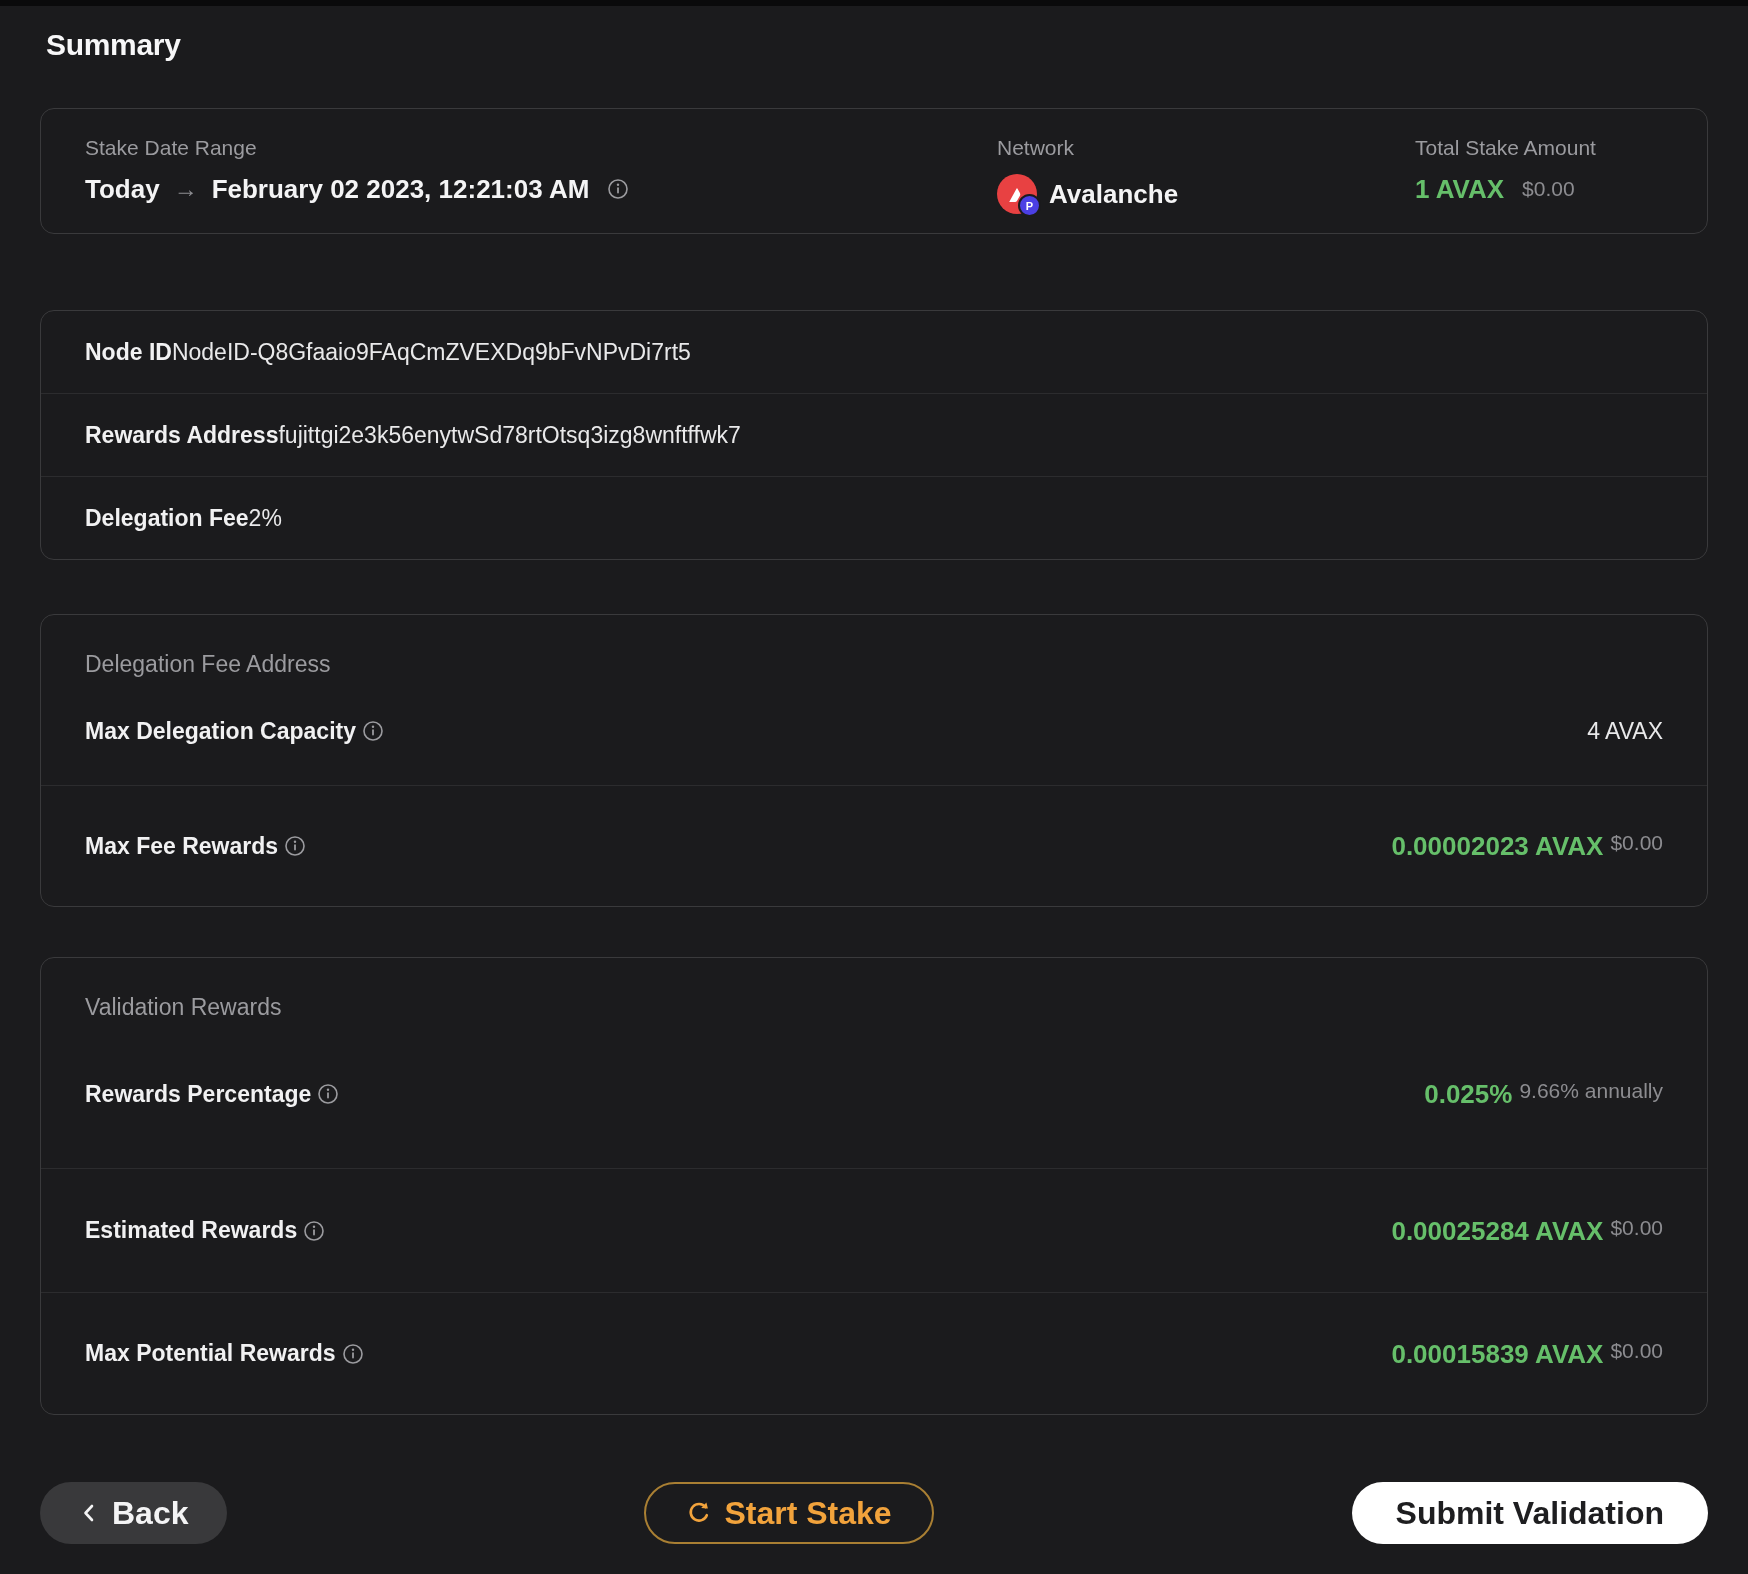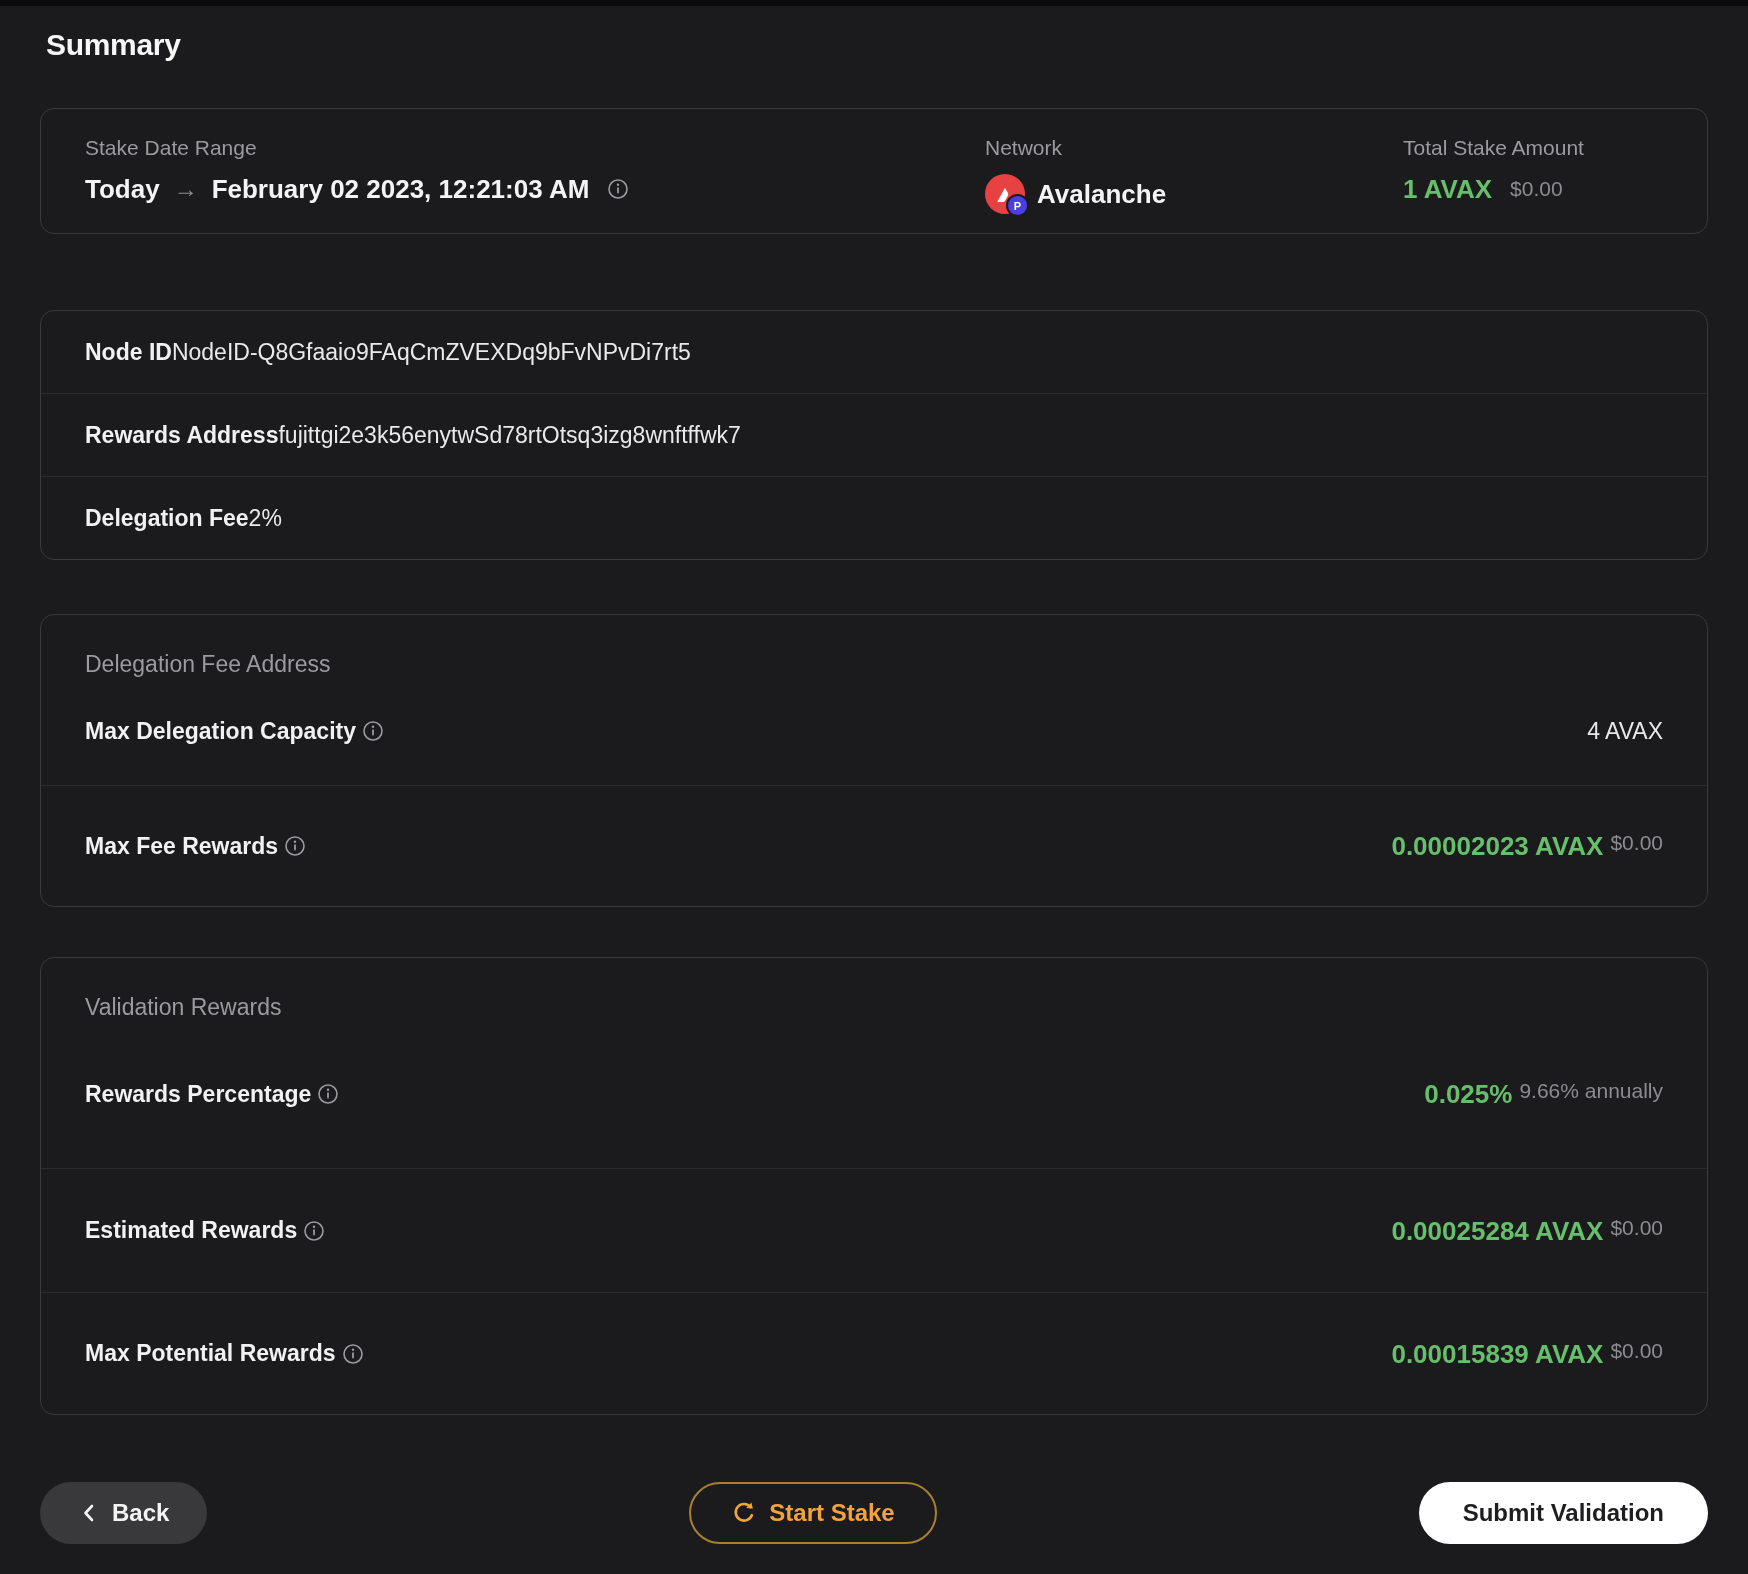--- a/index.html
+++ b/index.html
@@ -30,21 +30,21 @@
   .card {
     border: 1px solid #3a3a3c;
     border-radius: 14px;
     background: #1b1b1d;
     box-sizing: border-box;
   }
   
   .card.overview {
     margin-top: 46px;
     height: 126px;
-    padding: 27px 44px 0 44px;
+    padding: 27px 32px 0 44px;
     display: flex;
     align-items: flex-start;
   }
   .ov-col { display: flex; flex-direction: column; }
   .ov-col.c-date { flex: 1 1 auto; }
   .ov-col.c-network { width: 418px; flex: 0 0 auto; }
   .ov-col.c-stake { width: 260px; flex: 0 0 auto; }
   .ov-label {
     font-size: 21px;
     color: #9b9b9f;
@@ -176,21 +176,21 @@
   button {
     font-family: "Liberation Sans", "DejaVu Sans", sans-serif;
     border: none;
     cursor: pointer;
     display: inline-flex;
     align-items: center;
     justify-content: center;
     gap: 12px;
     height: 62px;
     border-radius: 31px;
-    font-size: 24px;
+    font-size: 32px;
     font-weight: 700;
     padding: 0 38px;
   }
   .btn-back {
     background: #39393b;
     color: #f4f4f5;
   }
   .btn-startover {
     background: transparent;
     color: #f2a33c;

